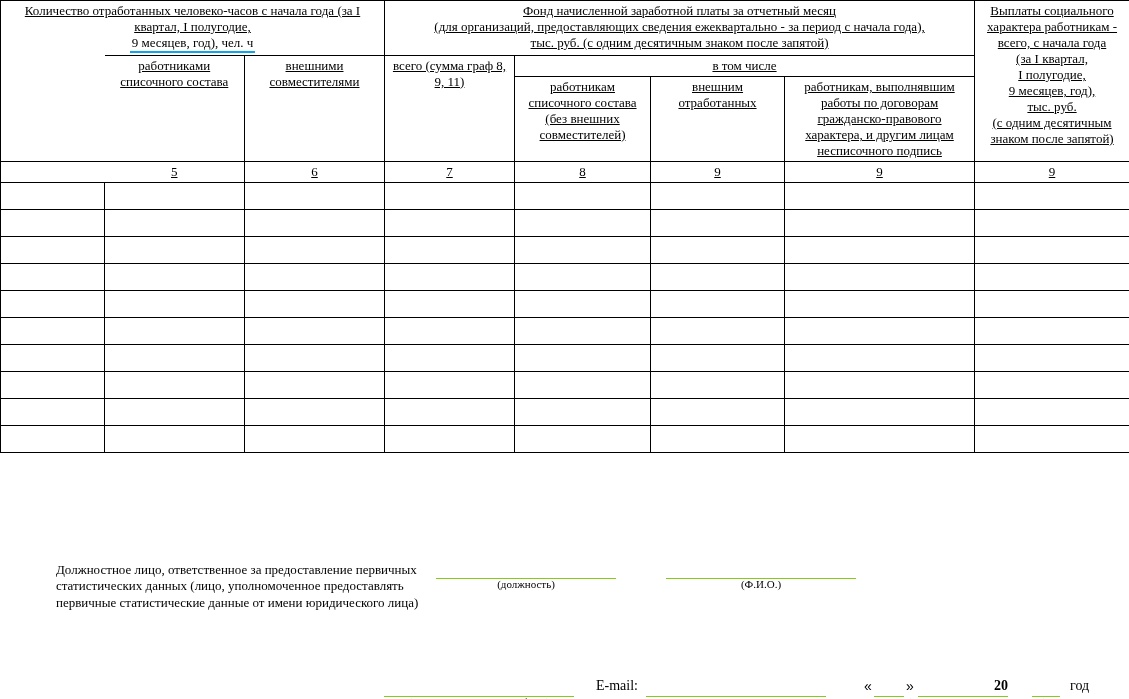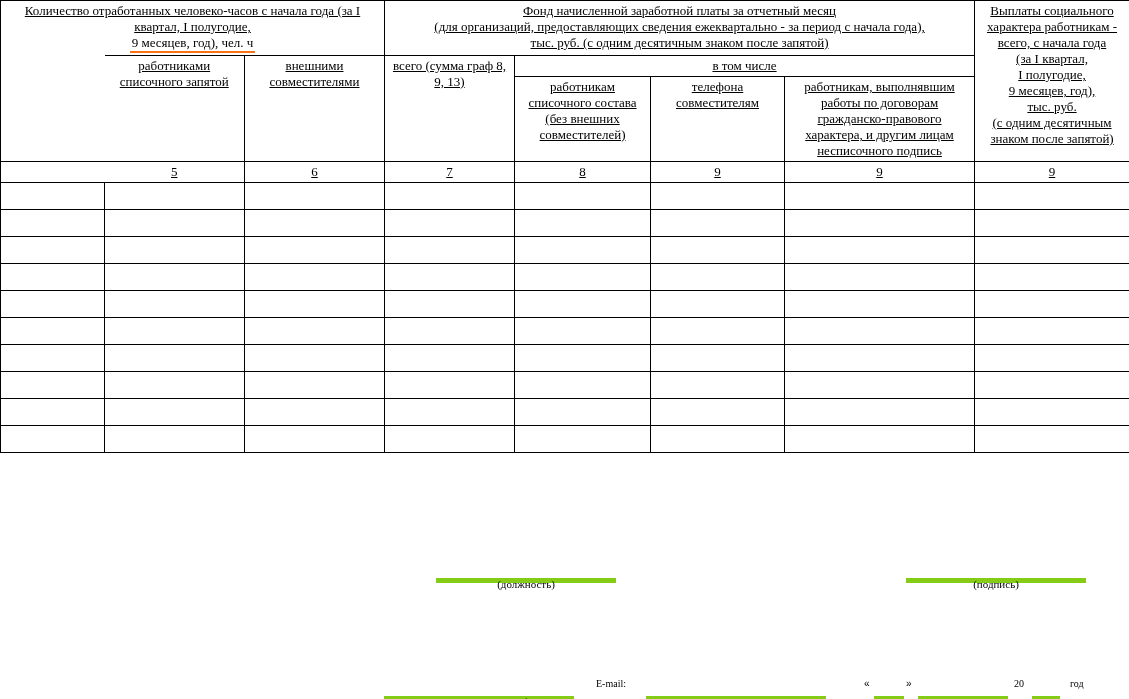--- a/index.html
+++ b/index.html
@@ -1,29 +1,29 @@
 <!DOCTYPE html>
 <html><head>
 <meta charset="utf-8">
 <style>
   html,body{margin:0;padding:0;background:#fff;}
   body{font-family:"Times New Roman",serif;font-size:13px;color:#000;width:1129px;height:699px;position:relative;}
   table.main{border-collapse:collapse;table-layout:fixed;position:absolute;left:0;top:0;text-decoration:underline;}
   table.main td,table.main th{border:1px solid #000;padding:2px 4px;text-align:center;vertical-align:top;font-weight:normal;}
   .numrow td{height:14px;}
   .datarow td{height:22px;}
-  .red-underline{border-bottom:2px solid #f97316;display:inline-block;padding:0 2px;}
+  .red-underline{border-bottom:2px solid #0ea5e9;display:inline-block;padding:0 2px;}
 
   .sig{position:absolute;left:56px;top:560px;width:1050px;font-size:13px;}
   .sig-lead{width:370px;float:left;line-height:1.25;margin-top:2px;}
   .sig-row{position:relative;height:48px;}
-  .uline{position:absolute;border-bottom:5px solid #84cc16;height:18px;}
+  .uline{position:absolute;border-bottom:1px solid #84cc16;height:18px;}
   .ucap{position:absolute;font-size:11px;top:18px;width:100%;text-align:center;}
   .sig-row2{position:absolute;top:118px;left:0;width:1050px;height:40px;}
-  .lbl{position:absolute;font-size:10px;top:0;}
+  .lbl{position:absolute;font-size:14px;top:0;}
   .small{font-size:11px;}
   .quote{font-family:Arial,sans-serif;}
 </style>
 </head>
 <body>
 
 <table class="main" style="width:1129px;">
 <colgroup>
   <col style="width:104px">
       <col style="width:140px">
@@ -45,28 +45,28 @@
 тыс. руб. (с одним десятичным знаком после запятой)</th>
   <th rowspan="3" style="white-space:pre-line;">Выплаты социального характера работникам - всего, с начала года
 (за I квартал,
 I полугодие,
 9 месяцев, год),
 тыс. руб.
 (с одним десятичным знаком после запятой)</th>
 </tr>
 <tr>
   <th rowspan="2" style="border-top:none;border-right:none;"></th>
-  <th rowspan="2" style="border-left:none;">работниками списочного запятой</th>
+  <th rowspan="2" style="border-left:none;">работниками списочного состава</th>
   <th rowspan="2">внешними совместителями</th>
-  <th rowspan="2">всего (сумма граф 8, 9, 13)</th>
+  <th rowspan="2">всего (сумма граф 8, 9, 11)</th>
   <th colspan="3">в том числе</th>
 </tr>
 <tr>
   <th>работникам списочного состава (без внешних совместителей)</th>
-  <th>телефона совместителям</th>
+  <th>внешним отработанных</th>
   <th>работникам, выполнявшим работы по договорам гражданско-правового характера, и другим лицам несписочного подпись</th>
 </tr>
 <tr class="numrow">
   <td style="border-right:none;"></td>
   <td style="border-left:none;">5</td>
   <td>6</td>
   <td>7</td>
   <td>8</td>
   <td>9</td>
   <td>9</td>
@@ -170,37 +170,38 @@
         <td></td>
         <td></td>
         <td></td>
         <td></td>
       </tr>
 </tbody>
   </table>
 
 <div class="sig">
   <div class="sig-row">
+    <div class="sig-lead">Должностное лицо, ответственное за предоставление первичных статистических данных (лицо, уполномоченное предоставлять первичные статистические данные от имени юридического лица)</div>
     <div class="uline" style="left:380px;width:180px;">
       <div class="ucap">(должность)</div>
     </div>
-    <div class="uline" style="left:850px;width:180px;">
-      <div class="ucap">(подпись)</div>
+    <div class="uline" style="left:610px;width:190px;">
+      <div class="ucap">(Ф.И.О.)</div>
     </div>
   </div>
 
   <div class="sig-row2">
     <div class="uline" style="left:328px;width:190px;">
       <div class="ucap">(номер контактного телефона)</div>
     </div>
     <span class="lbl" style="left:540px;">E-mail:</span>
     <div class="uline" style="left:590px;width:180px;"></div>
 
     <span class="lbl quote" style="left:808px;">«</span>
     <div class="uline" style="left:818px;width:30px;"></div>
     <span class="lbl quote" style="left:850px;">»</span>
     <div class="uline" style="left:862px;width:90px;"></div>
-    <span class="lbl" style="left:958px;">20</span>
+    <span class="lbl" style="left:938px;font-weight:bold;">20</span>
     <div class="uline" style="left:976px;width:28px;"></div>
     <span class="lbl" style="left:1014px;">год</span>
     <div class="small" style="position:absolute;left:808px;top:18px;width:226px;text-align:center;">(дата составления документа)</div>
   </div>
 </div>
 
 </body></html>

